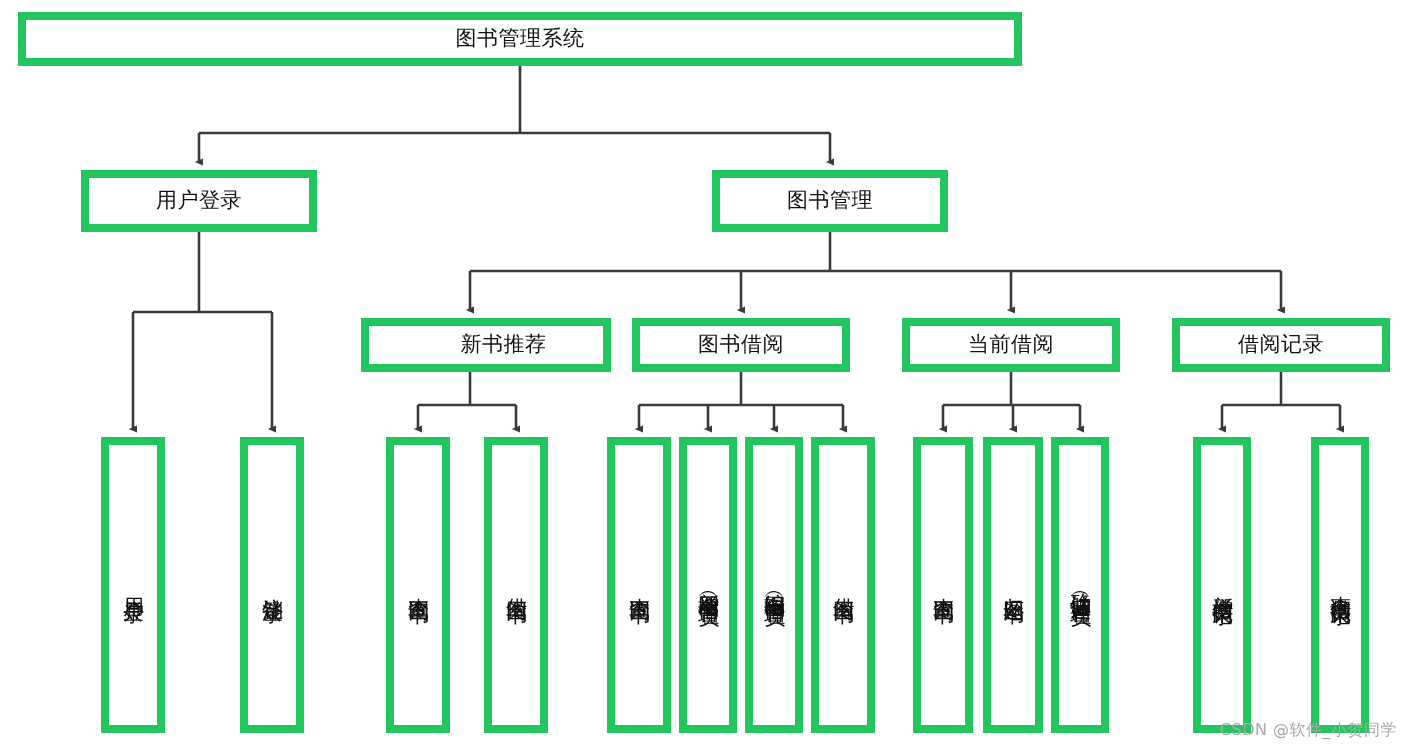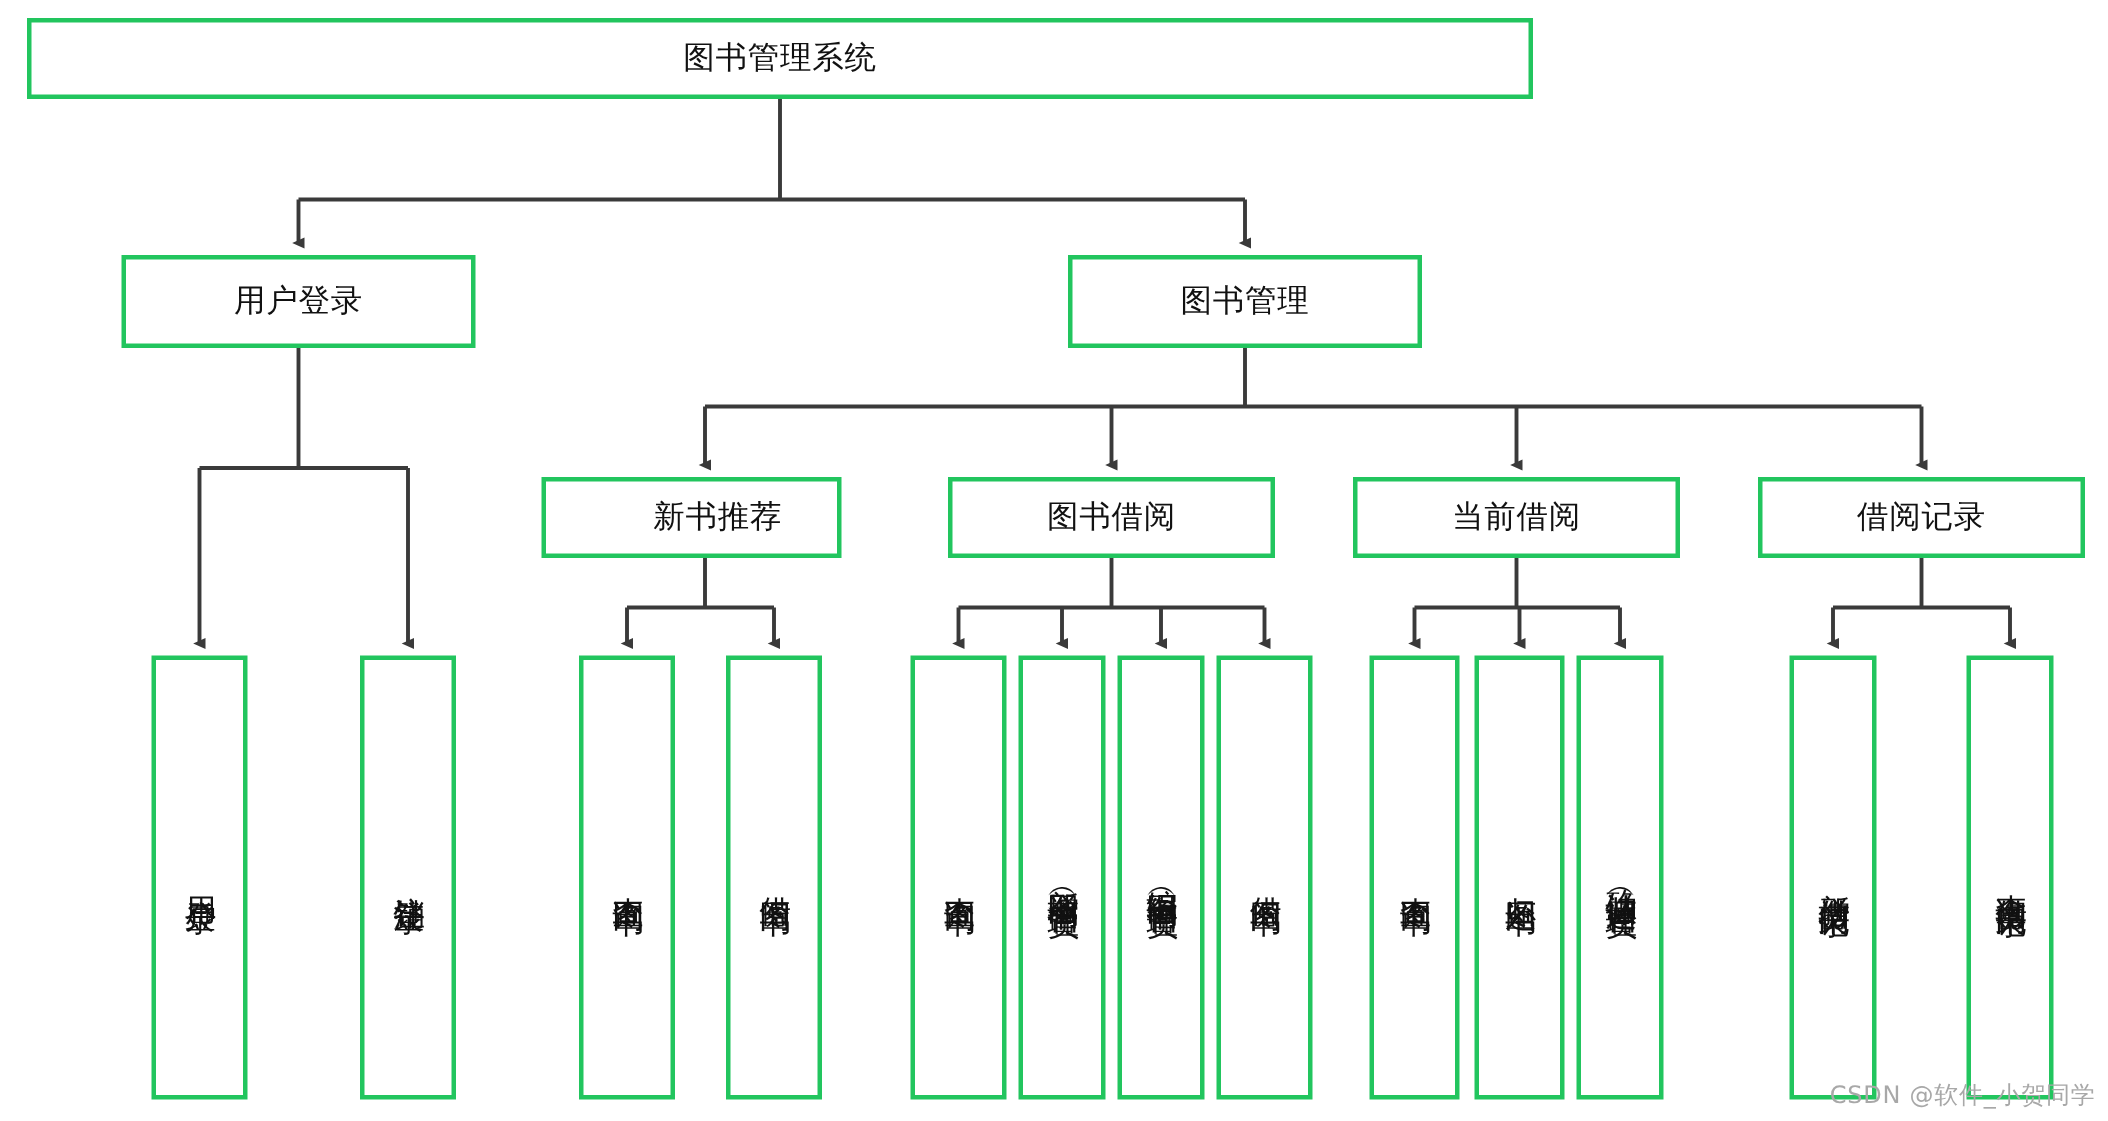--- a/index.html
+++ b/index.html
@@ -22,21 +22,21 @@
     left: 0;
     top: 0;
     width: 1405px;
     height: 747px;
     pointer-events: none;
   }
   .node {
     position: absolute;
     box-sizing: border-box;
     background: #ffffff;
-    border: 3px solid #22c55e;
+    border: 8px solid #22c55e;
     display: flex;
     align-items: center;
     justify-content: center;
     color: #111111;
   }
   .node.root {
     font-size: 21px;
   }
   .node.level2 {
     font-size: 21px;
@@ -131,21 +131,21 @@
     <span class="label-h">图书管理系统</span>
   </div>
 
   <div class="node level2" style="left: 81px; top: 170px; width: 236px; height: 62px;">
     <span class="label-h">用户登录</span>
   </div>
   <div class="node level2" style="left: 712px; top: 170px; width: 236px; height: 62px; align-items: center;">
     <span class="label-h">图书管理</span>
   </div>
 
-  <div class="node level2" style="left: 361px; top: 318px; width: 200px; height: 54px; padding-left: 35px;">
+  <div class="node level2" style="left: 361px; top: 318px; width: 250px; height: 54px; padding-left: 35px;">
     <span class="label-h">新书推荐</span>
   </div>
   <div class="node level2" style="left: 902px; top: 318px; width: 218px; height: 54px;">
     <span class="label-h">当前借阅</span>
   </div>
   <div class="node level2" style="left: 632px; top: 318px; width: 218px; height: 54px;">
     <span class="label-h">图书借阅</span>
   </div>
   <div class="node level2" style="left: 1172px; top: 318px; width: 218px; height: 54px;">
     <span class="label-h">借阅记录</span>

